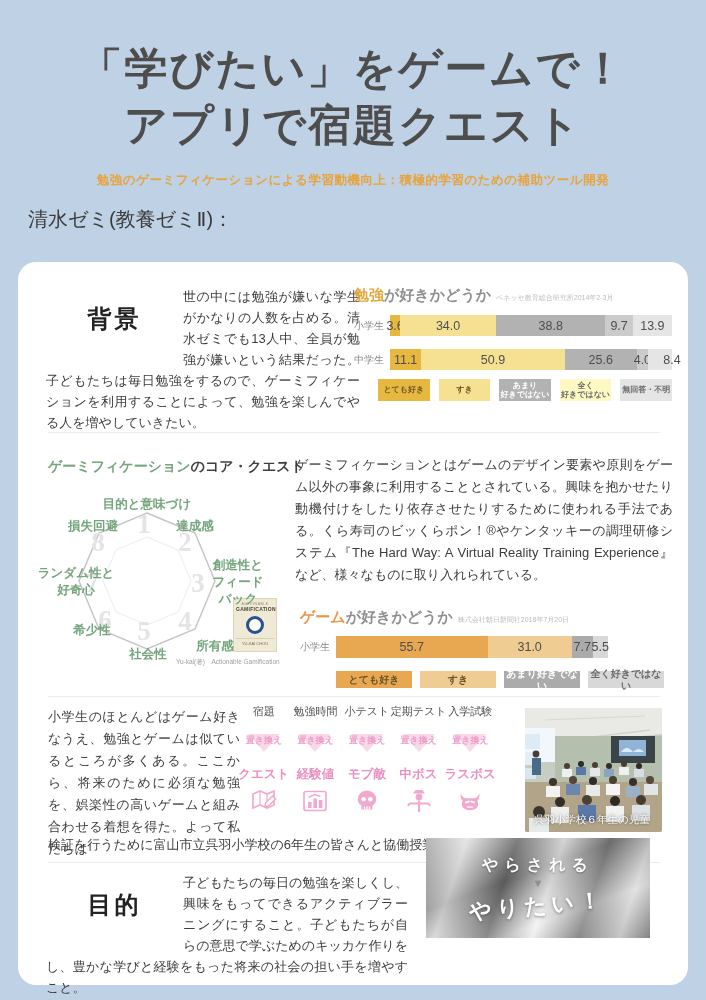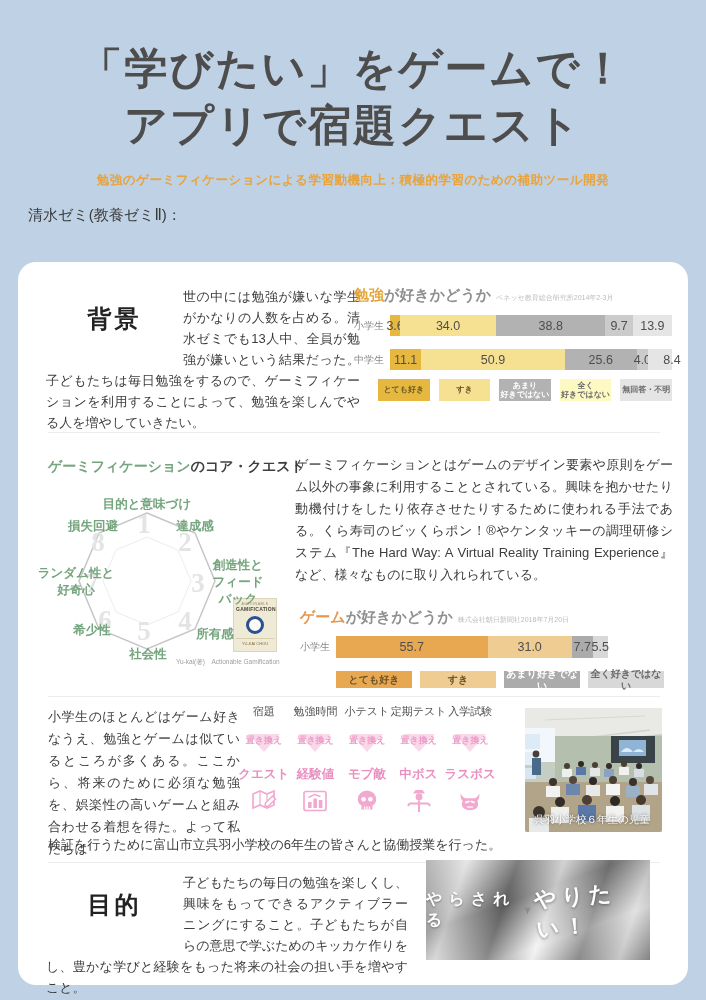--- a/index.html
+++ b/index.html
@@ -5,21 +5,21 @@
   *{margin:0;padding:0;box-sizing:border-box}
   html,body{width:706px;height:1000px}
   body{font-family:"Liberation Sans","DejaVu Sans",sans-serif;background:#bfd1e4;position:relative;overflow:hidden}
   #page{position:absolute;inset:0}
 
   
   .main-title{position:absolute;top:40px;left:0;width:100%;text-align:center;
     font-size:43px;font-weight:bold;color:#4d4d4d;line-height:57px;letter-spacing:2px}
   .subtitle{position:absolute;top:172px;left:0;width:100%;text-align:center;
     font-size:12.5px;font-weight:bold;color:#e8a33c;letter-spacing:.5px}
-  .seminar{position:absolute;top:206px;left:28px;font-size:15px;color:#3b3b3b}
+  .seminar{position:absolute;top:206px;left:28px;font-size:20px;color:#3b3b3b}
 
   
   .card{position:absolute;left:18px;top:262px;width:670px;height:723px;background:#ffffff;border-radius:18px}
   .divider{position:absolute;left:30px;right:28px;height:1px;background:#ececec}
 
   
   .wrap-para{position:absolute;font-size:13px;line-height:21px;color:#3d3d3d;text-align:justify}
   .head-float{float:left;width:137px;height:64px;display:flex;align-items:center;justify-content:center}
   .big-head{font-size:24px;font-weight:bold;color:#222;letter-spacing:3px}
   #bg-para{left:28px;top:24px;width:314px}
@@ -52,21 +52,21 @@
   .core-title{position:absolute;left:30px;top:196px;font-size:14px;font-weight:bold;color:#3f3f3f;white-space:nowrap}
   .core-title .gr{color:#74a57d}
   .oct-wrap{position:absolute;left:30px;top:228px;width:250px;height:185px}
   .oct-svg{position:absolute;left:29px;top:21px}
   .onum{position:absolute;transform:translate(-50%,-50%);font-family:"Liberation Serif","DejaVu Serif",serif;
     font-size:27px;font-weight:bold;color:#e4e4e4}
   .olab{position:absolute;transform:translate(-50%,-50%);font-size:12.5px;font-weight:bold;color:#74a57d;
     white-space:pre-line;text-align:center;line-height:1.35}
   .pos-n1{left:96px;top:34px}.pos-n2{left:137px;top:52px}.pos-n3{left:150px;top:93px}.pos-n4{left:137px;top:131px}
   .pos-n5{left:96px;top:141px}.pos-n6{left:57px;top:130px}.pos-n7{left:44px;top:93px}.pos-n8{left:50px;top:52px}
-  .pos-l1{left:99px;top:14px}.pos-l2{left:147px;top:36px}.pos-l3{left:190px;top:92px}.pos-l4{left:167px;top:144px}
+  .pos-l1{left:99px;top:14px}.pos-l2{left:147px;top:36px}.pos-l3{left:190px;top:92px}.pos-l4{left:167px;top:156px}
   .pos-l5{left:100px;top:164px}.pos-l6{left:44px;top:140px}.pos-l7{left:28px;top:92px}.pos-l8{left:45px;top:36px}
 
   .book{position:absolute;left:185px;top:108px;width:44px;height:54px;background:#efead6;
     border:1px solid #ddd5bb;padding:3px 2px;text-align:center}
   .bk-top{font-size:3.5px;color:#9a8f6a;letter-spacing:.5px}
   .bk-title{font-size:5px;font-weight:bold;color:#4a4435;letter-spacing:.3px}
   .bk-ring{width:18px;height:18px;border:3.5px solid #2c4e92;border-radius:50%;margin:4px auto 0;background:#fdfdf8}
   .bk-auth{font-size:4px;color:#8a6f35;margin-top:4px;border-top:1px solid #d8cfae;padding-top:2px}
   .book-caption{position:absolute;left:128px;top:168px;font-size:6.5px;color:#a0a0a0;white-space:nowrap}
 
@@ -87,23 +87,23 @@
     font-size:9px;font-weight:bold;color:#ec9ec9;white-space:nowrap}
   .flab{margin-top:11px;font-size:12.5px;font-weight:bold;color:#ea8fc0;white-space:nowrap}
   .ficon{margin-top:4px;width:28px;height:28px}
 
   
   .photo{position:absolute;left:507px;top:446px;width:137px;height:124px;border-radius:2px;overflow:hidden}
   .photo-caption{position:absolute;left:9px;bottom:5px;font-size:10.5px;color:#fff;
     text-shadow:0 0 3px rgba(0,0,0,.65);white-space:nowrap}
 
   
-  .silk{position:absolute;left:408px;top:598px;width:224px;height:100px;overflow:hidden;
+  .silk{position:absolute;left:408px;top:576px;width:224px;height:100px;overflow:hidden;
     background:linear-gradient(108deg,#8f8f8f 0%,#e9e9e9 16%,#6e6e6e 36%,#f1f1f1 54%,#848484 72%,#d8d8d8 88%,#949494 100%);
-    display:flex;flex-direction:row;align-items:center;justify-content:center;gap:2px}
+    display:flex;flex-direction:column;align-items:center;justify-content:center;gap:2px}
   .silk::before{content:'';position:absolute;inset:0;
     background:linear-gradient(160deg,rgba(255,255,255,.35) 0%,rgba(0,0,0,.18) 40%,rgba(255,255,255,.25) 70%,rgba(0,0,0,.12) 100%)}
   .silk-top{position:relative;font-size:16px;font-weight:bold;color:#fff;letter-spacing:6px;text-shadow:0 1px 2px rgba(0,0,0,.35)}
   .silk-arrow{position:relative;font-size:11px;color:#8e8e8e;line-height:1}
   .silk-bottom{position:relative;font-size:22px;font-weight:bold;color:#fff;letter-spacing:5px;
     transform:rotate(-5deg);text-shadow:0 1px 3px rgba(0,0,0,.4)}
 </style>
 </head>
 <body>
 

